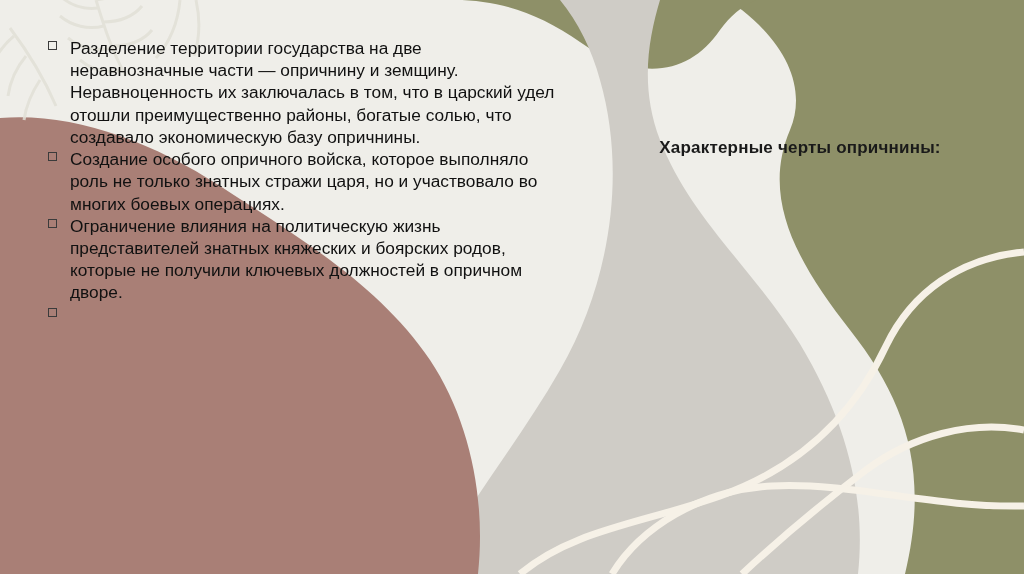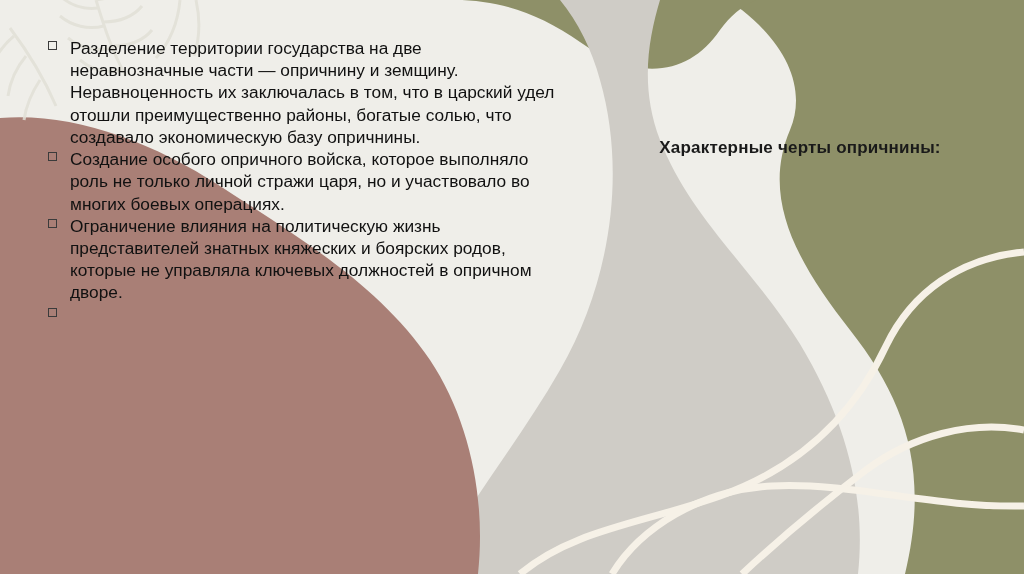--- a/index.html
+++ b/index.html
@@ -107,25 +107,25 @@
   <div class="content">
     <div class="title">Характерные черты опричнины:</div>
 
     <ul class="bullets">
       <li>
         <span class="marker"></span>
         <span>Разделение территории государства на две неравнозначные части — опричнину и земщину. Неравноценность их заключалась в том, что в царский удел отошли преимущественно районы, богатые солью, что создавало экономическую базу опричнины.</span>
       </li>
       <li>
         <span class="marker"></span>
-        <span>Создание особого опричного войска, которое выполняло роль не только личной стражи царя, но и участвовало во многих боевых операциях.</span>
+        <span>Создание особого опричного войска, которое выполняло роль не только знатных стражи царя, но и участвовало во многих боевых операциях.</span>
       </li>
       <li>
         <span class="marker"></span>
-        <span>Ограничение влияния на политическую жизнь представителей знатных княжеских и боярских родов, которые не управляла ключевых должностей в опричном дворе.</span>
+        <span>Ограничение влияния на политическую жизнь представителей знатных княжеских и боярских родов, которые не получили ключевых должностей в опричном дворе.</span>
       </li>
       <li>
         <span class="marker"></span>
       </li>
     </ul>
   </div>
 
 </div>
 
 </body></html>

